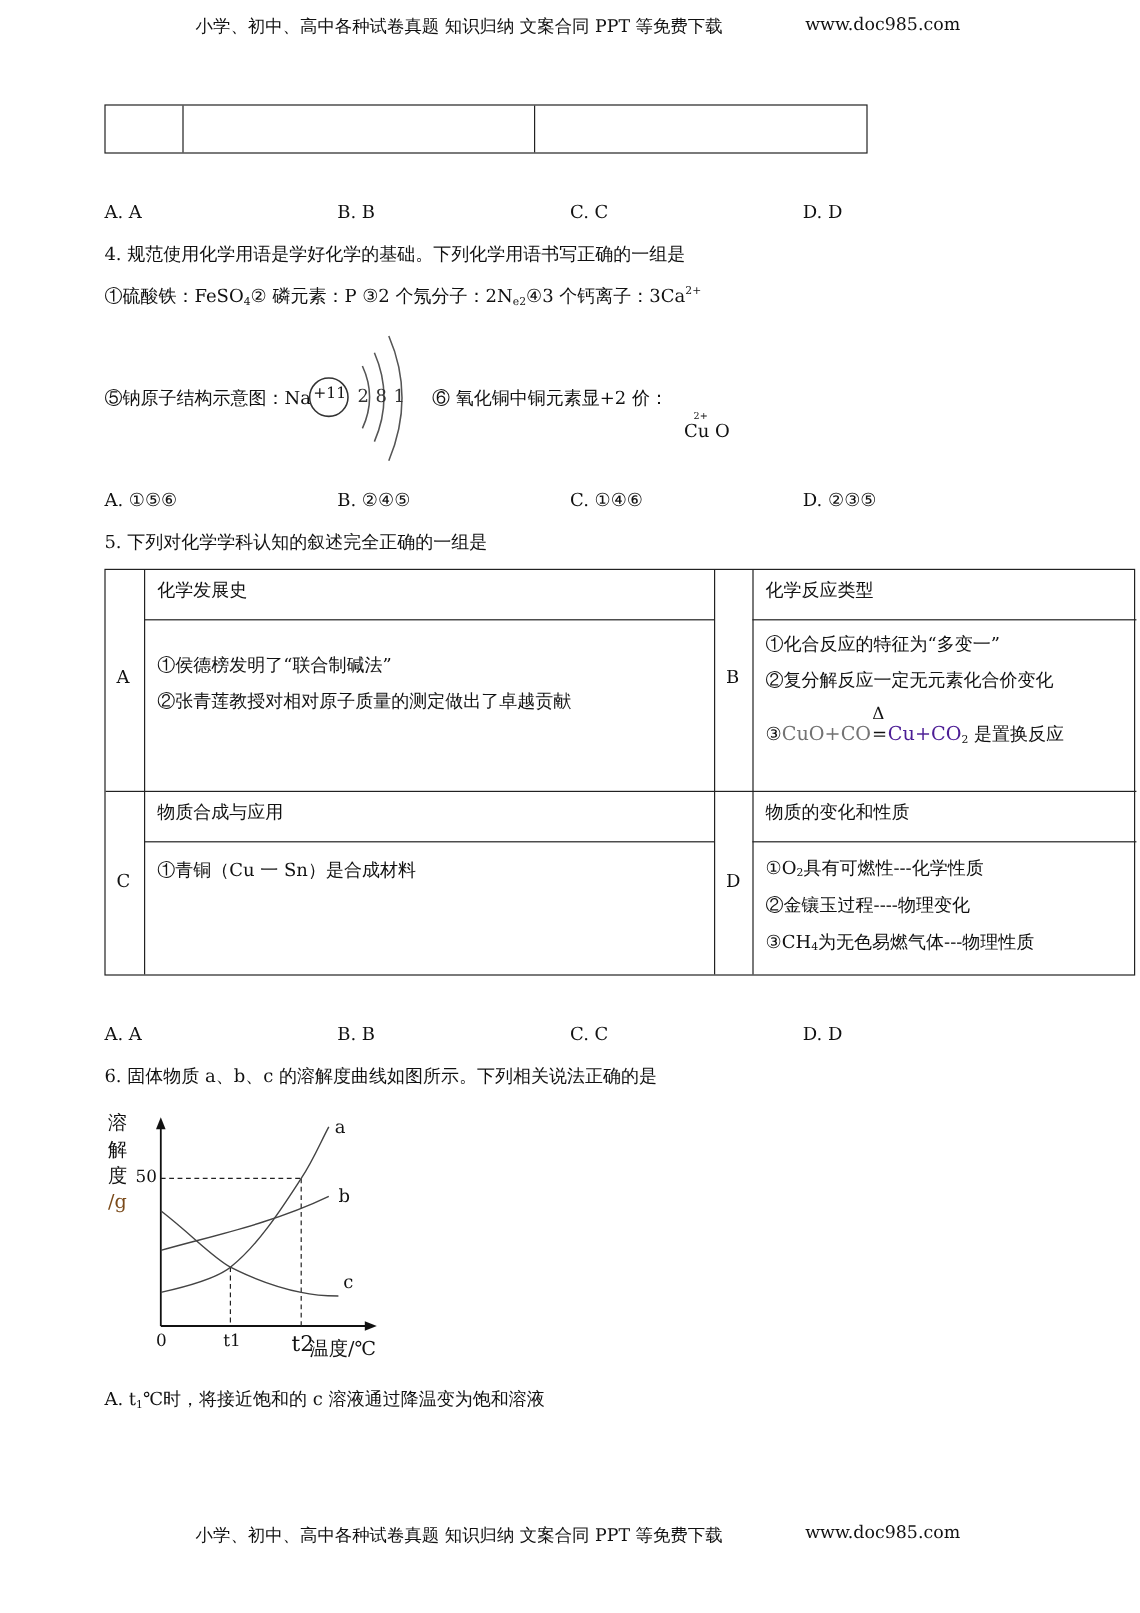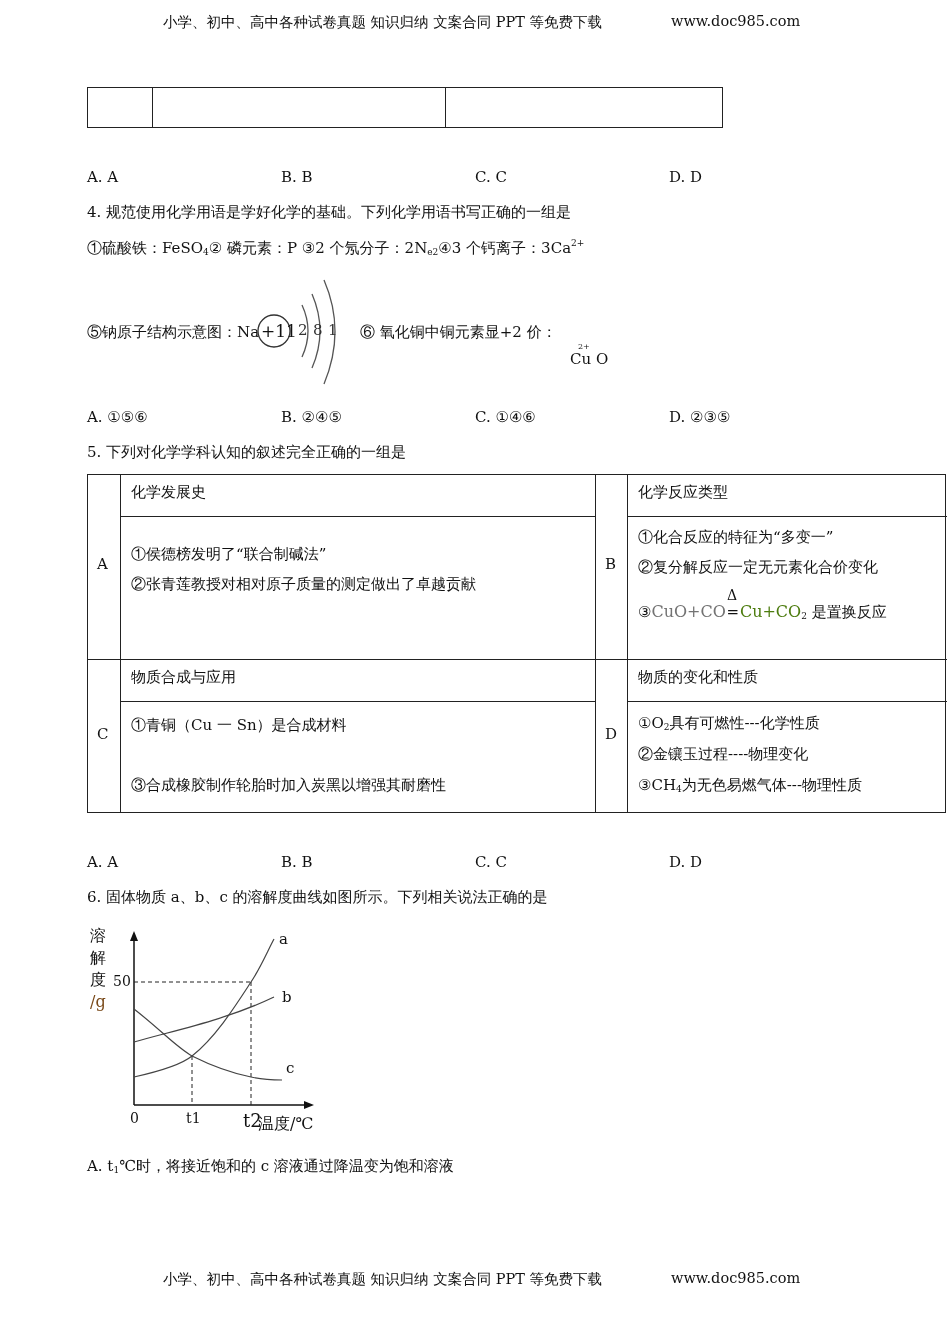--- a/index.html
+++ b/index.html
@@ -66,21 +66,21 @@
 
 <div class="line" style="top:323px;">⑤钠原子结构示意图：Na</div>
 
 <div class="atom">
   <svg width="110" height="120" viewBox="0 0 110 120">
     <circle cx="20" cy="59" r="16" fill="none" stroke="#333" stroke-width="1.3"></circle>
     <path d="M48 33 Q60 59 48 85" fill="none" stroke="#555" stroke-width="1.3"></path>
     <path d="M58 22 Q74 59 58 96" fill="none" stroke="#555" stroke-width="1.3"></path>
     <path d="M70 8 Q92 59 70 112" fill="none" stroke="#555" stroke-width="1.3"></path>
   </svg>
-  <span class="abs" style="left:7px;top:49px;font-size:17px;">+11</span>
+  <span class="abs" style="left:7px;top:49px;font-size:13px;">+11</span>
   <span class="abs" style="left:44px;top:49px;font-size:15px;color:#333;">2</span>
   <span class="abs" style="left:59px;top:49px;font-size:15px;color:#333;">8</span>
   <span class="abs" style="left:74px;top:49px;font-size:15px;color:#333;">1</span>
 </div>
 
 <div class="line" style="top:323px;left:360px;">⑥ 氧化铜中铜元素显+2 价：</div>
 
 <div class="cuo">
   <span class="val">2+</span>
   <span>Cu O</span>
@@ -110,27 +110,26 @@
   <span class="txt" style="left:9px;top:80px;">A</span>
   <span class="txt" style="left:43px;top:8px;">化学发展史</span>
   <span class="txt" style="left:43px;top:70px;">①侯德榜发明了“联合制碱法”</span>
   <span class="txt" style="left:43px;top:100px;">②张青莲教授对相对原子质量的测定做出了卓越贡献</span>
 
   <span class="txt" style="left:517px;top:80px;">B</span>
   <span class="txt" style="left:550px;top:8px;">化学反应类型</span>
   <span class="txt" style="left:550px;top:53px;">①化合反应的特征为“多变一”</span>
   <span class="txt" style="left:550px;top:83px;">②复分解反应一定无元素化合价变化</span>
   <span class="txt" style="left:550px;top:127px;">
-    <span>③</span><span style="font-size:16px;color:#737373;">CuO+CO</span><span style="position:relative;display:inline-block;width:14px;text-align:center;"><span style="position:absolute;left:1px;top:-16px;font-size:14px;">Δ</span>=</span><span style="font-size:16px;color:#4d7c0f;">Cu+CO</span><sub>2</sub><span> 是置换反应</span>
+    <span>③</span><span style="font-size:16px;color:#737373;">CuO+CO</span><span style="position:relative;display:inline-block;width:14px;text-align:center;"><span style="position:absolute;left:1px;top:-16px;font-size:14px;">Δ</span>=</span><span style="font-size:16px;color:#4c1d95;">Cu+CO</span><sub>2</sub><span> 是置换反应</span>
   </span>
 
   <span class="txt" style="left:9px;top:250px;">C</span>
   <span class="txt" style="left:43px;top:193px;">物质合成与应用</span>
   <span class="txt" style="left:43px;top:241px;">①青铜（Cu 一 Sn）是合成材料</span>
-  <span class="txt" style="left:43px;top:301px;">③合成橡胶制作轮胎时加入炭黑以增强其耐磨性</span>
 
   <span class="txt" style="left:517px;top:250px;">D</span>
   <span class="txt" style="left:550px;top:193px;">物质的变化和性质</span>
   <span class="txt" style="left:550px;top:239px;"><span>①O</span><sub>2</sub><span>具有可燃性---化学性质</span></span>
   <span class="txt" style="left:550px;top:270px;">②金镶玉过程----物理变化</span>
   <span class="txt" style="left:550px;top:301px;"><span>③CH</span><sub>4</sub><span>为无色易燃气体---物理性质</span></span>
 </div>
 
 <div class="opts" style="top:853px;">
   <span style="left:0;">A. A</span>

